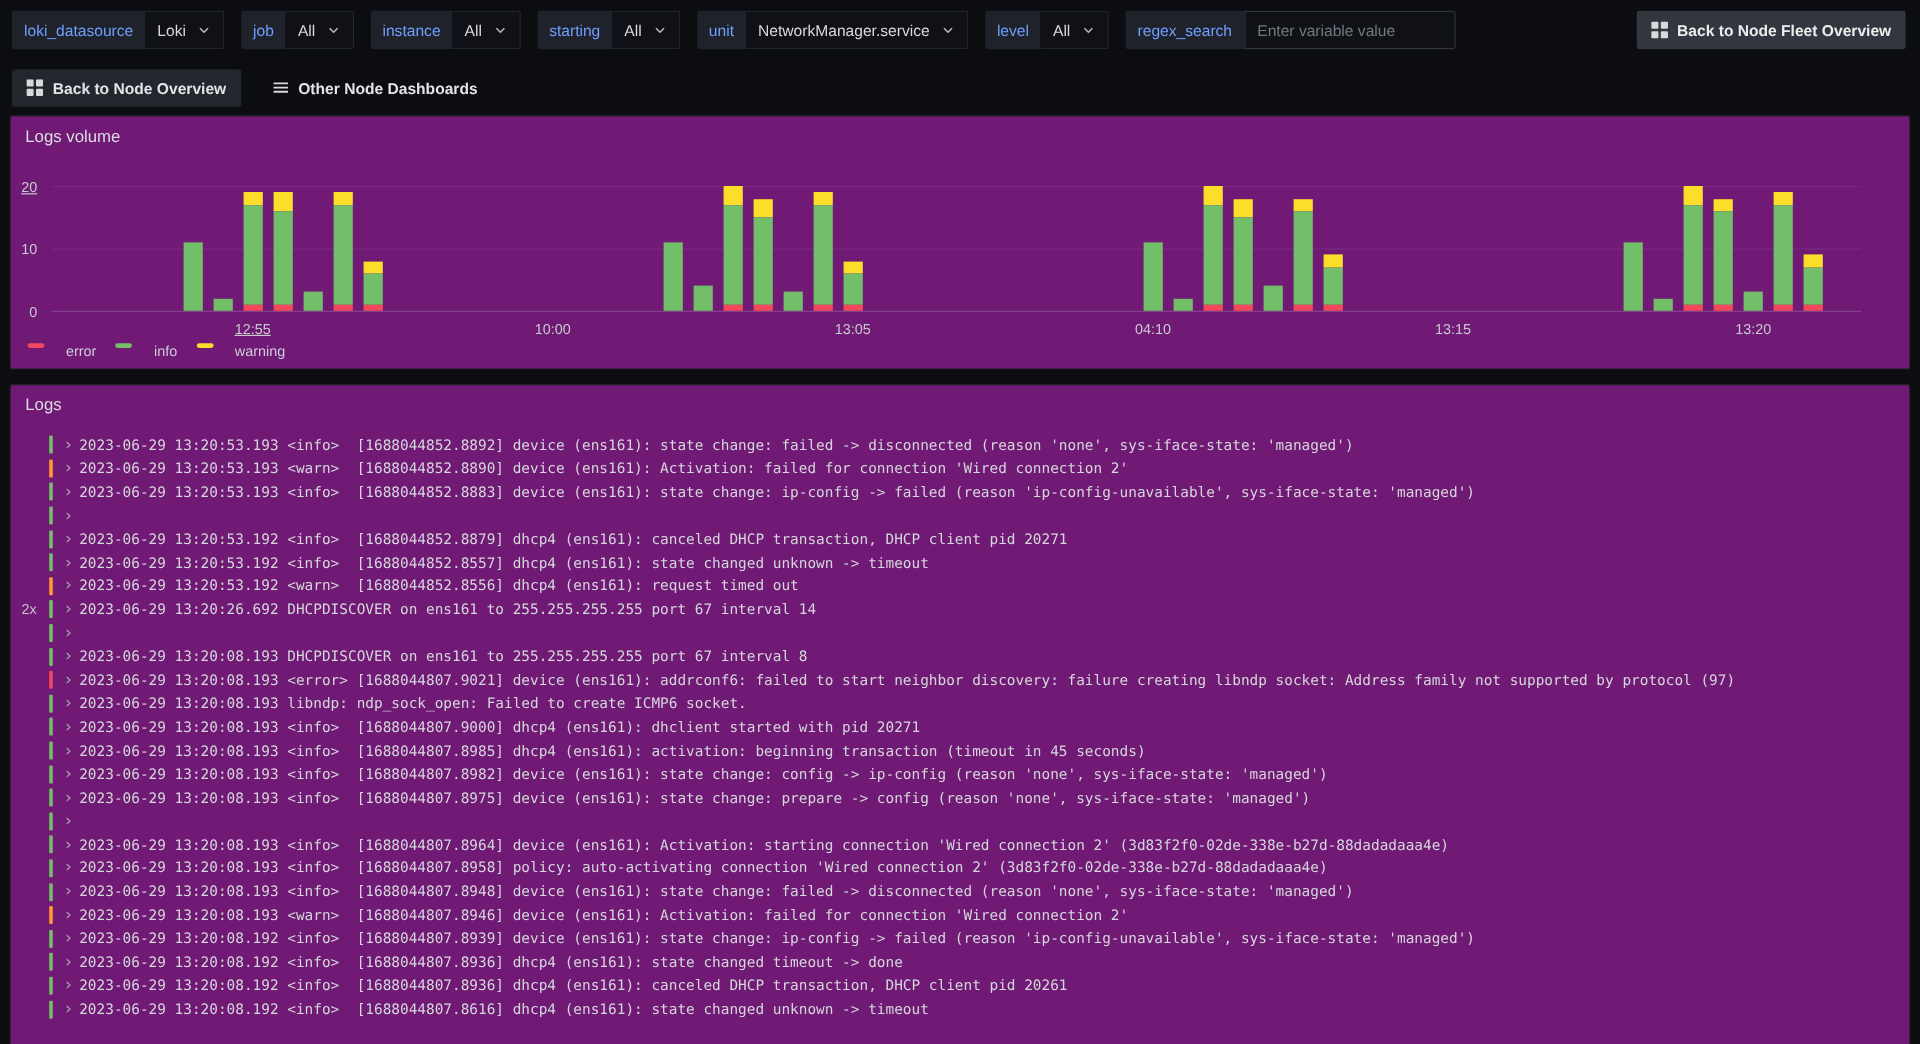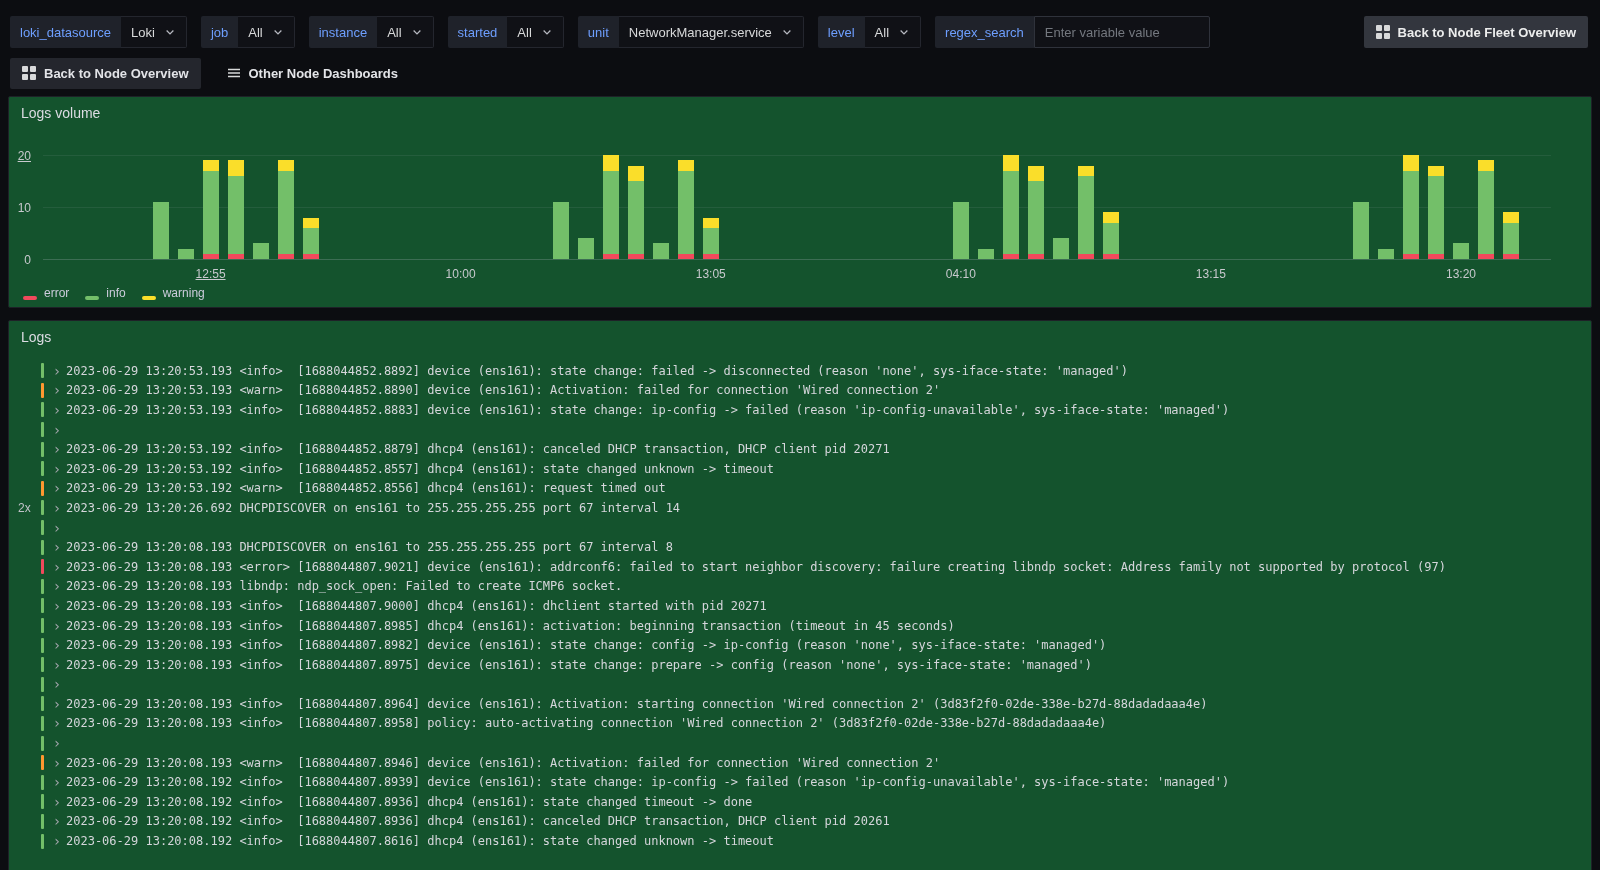--- a/index.html
+++ b/index.html
@@ -1,20 +1,20 @@
 <!DOCTYPE html>
 <html><head>
 <meta charset="utf-8">
 <style>
   * { margin:0; padding:0; box-sizing:border-box; }
   html,body { width:1600px; height:870px; background:#0c0d11; overflow:hidden;
     font-family:"Liberation Sans", sans-serif; color:#ccccdc; position:relative; }
 
   
-  .toolbar { display:flex; align-items:flex-end; gap:14px; padding:9px 12px 0 10px; height:48px; }
+  .toolbar { display:flex; align-items:flex-start; gap:14px; padding:9px 12px 0 10px; height:48px; }
   .vars-row { display:flex; align-items:center; gap:14px; }
   .var-group { display:flex; height:32px; }
   .var-label { display:flex; align-items:center; padding:0 10px; background:#1f222a; color:#6e9fff;
     font-size:13px; font-weight:500; border-radius:2px 0 0 2px; white-space:nowrap; }
   .var-value { display:flex; align-items:center; gap:9px; padding:0 10px; background:#101116;
     border:1px solid #24262e; border-left:none; color:#d8d9da; font-size:13px; font-weight:500;
     border-radius:0 2px 2px 0; cursor:pointer; white-space:nowrap; }
   .chev { display:flex; color:#b6b8c0; }
   .var-input { width:176px; background:#101116; border:1px solid #2f323b; border-radius:0 2px 2px 0;
     color:#d8d9da; font-size:13px; padding:0 10px; outline:none; font-family:"Liberation Sans",sans-serif; }
@@ -24,37 +24,37 @@
     cursor:pointer; font-family:"Liberation Sans",sans-serif; }
 
   .navrow { display:flex; align-items:center; gap:26px; padding:8px 12px 0 10px; height:42px; }
   .back-btn { display:flex; gap:8px; align-items:center; height:31px; padding:0 12px; background:#24262d;
     border:none; border-radius:2px; color:#e3e4e8; font-size:13px; font-weight:700; cursor:pointer;
     font-family:"Liberation Sans",sans-serif; }
   .other-dash { display:flex; gap:8px; align-items:center; color:#e3e4e8; font-size:13px; font-weight:700; cursor:pointer; }
   .icon { display:flex; color:#d8d9da; }
 
   
-  .panel { position:absolute; left:8px; width:1584px; background:#14532d; border:1px solid #1e2127; border-radius:2px; }
+  .panel { position:absolute; left:8px; width:1584px; background:#701a75; border:1px solid #1e2127; border-radius:2px; }
   .panel-volume { top:96px; height:212px; }
   .panel-logs { top:320px; height:556px; overflow:hidden; }
   .panel-title { position:absolute; top:8px; left:12px; font-size:14px; font-weight:500; color:#dcdce3; cursor:pointer; }
 
   
   .plot { position:absolute; left:34px; right:40px; top:54px; bottom:47px; cursor:crosshair; }
   .gridline { position:absolute; left:0; right:0; height:1px; background:rgba(204,204,220,0.09); }
   .gridline.zero { background:rgba(204,204,220,0.22); }
   .bar { position:absolute; bottom:1px; width:16px; display:flex; flex-direction:column-reverse; }
   .seg { width:100%; }
   .yaxis { position:absolute; left:0; width:28px; top:54px; bottom:47px; }
   .ytick { position:absolute; right:6px; font-size:12px; color:#c8c9ce; }
   .xaxis { position:absolute; left:34px; right:40px; top:170px; height:16px; }
   .xtick { position:absolute; transform:translateX(-50%); font-size:12px; color:#c8c9ce; white-space:nowrap; }
   .legend { position:absolute; left:14px; bottom:5px; height:18px; display:flex; gap:16px; align-items:center; }
-  .legend-item { display:flex; align-items:flex-end; gap:7px; cursor:pointer; }
+  .legend-item { display:flex; align-items:flex-start; gap:18px; cursor:pointer; }
   .legend-marker { width:14px; height:4px; border-radius:2px; }
   .legend-label { font-size:12px; color:#ccccdc; }
 
   
   .log-rows { position:absolute; top:40px; left:0; right:0; }
   .log-row { height:19.6px; display:flex; align-items:center; font-family:"DejaVu Sans Mono", monospace;
     font-size:12px; color:#d5d6db; cursor:pointer; }
   .dup { width:32px; padding-left:9px; font-size:12px; color:#c0c2c8; flex:none;
     font-family:"Liberation Sans",sans-serif; }
   .lvl { width:3px; height:15px; flex:none; margin-right:7px; border-radius:1px; }
@@ -93,21 +93,21 @@
         <div class="var-value">
           <span>All</span>
           <span class="chev">
             <svg width="12" height="12" viewBox="0 0 16 16" fill="none">
               <path d="M3.5 6l4.5 4.5L12.5 6" stroke="currentColor" stroke-width="1.7"></path>
             </svg>
           </span>
         </div>
       </div>
       <div class="var-group">
-        <div class="var-label">started</div>
+        <div class="var-label">starting</div>
         <div class="var-value">
           <span>All</span>
           <span class="chev">
             <svg width="12" height="12" viewBox="0 0 16 16" fill="none">
               <path d="M3.5 6l4.5 4.5L12.5 6" stroke="currentColor" stroke-width="1.7"></path>
             </svg>
           </span>
         </div>
       </div>
       <div class="var-group">
@@ -435,20 +435,21 @@
       <div class="log-row">
         <span class="dup"></span>
         <span class="lvl" style="background: rgb(115, 191, 105);"></span>
         <span class="chev-r">›</span>
         <span class="ltext">2023-06-29 13:20:08.193 &lt;info&gt;  [1688044807.8958] policy: auto-activating connection 'Wired connection 2' (3d83f2f0-02de-338e-b27d-88dadadaaa4e)</span>
       </div>
       <div class="log-row">
         <span class="dup"></span>
         <span class="lvl" style="background: rgb(115, 191, 105);"></span>
         <span class="chev-r">›</span>
+        <span class="ltext">2023-06-29 13:20:08.193 &lt;info&gt;  [1688044807.8948] device (ens161): state change: failed -&gt; disconnected (reason 'none', sys-iface-state: 'managed')</span>
       </div>
       <div class="log-row">
         <span class="dup"></span>
         <span class="lvl" style="background: rgb(255, 152, 48);"></span>
         <span class="chev-r">›</span>
         <span class="ltext">2023-06-29 13:20:08.193 &lt;warn&gt;  [1688044807.8946] device (ens161): Activation: failed for connection 'Wired connection 2'</span>
       </div>
       <div class="log-row">
         <span class="dup"></span>
         <span class="lvl" style="background: rgb(115, 191, 105);"></span>

